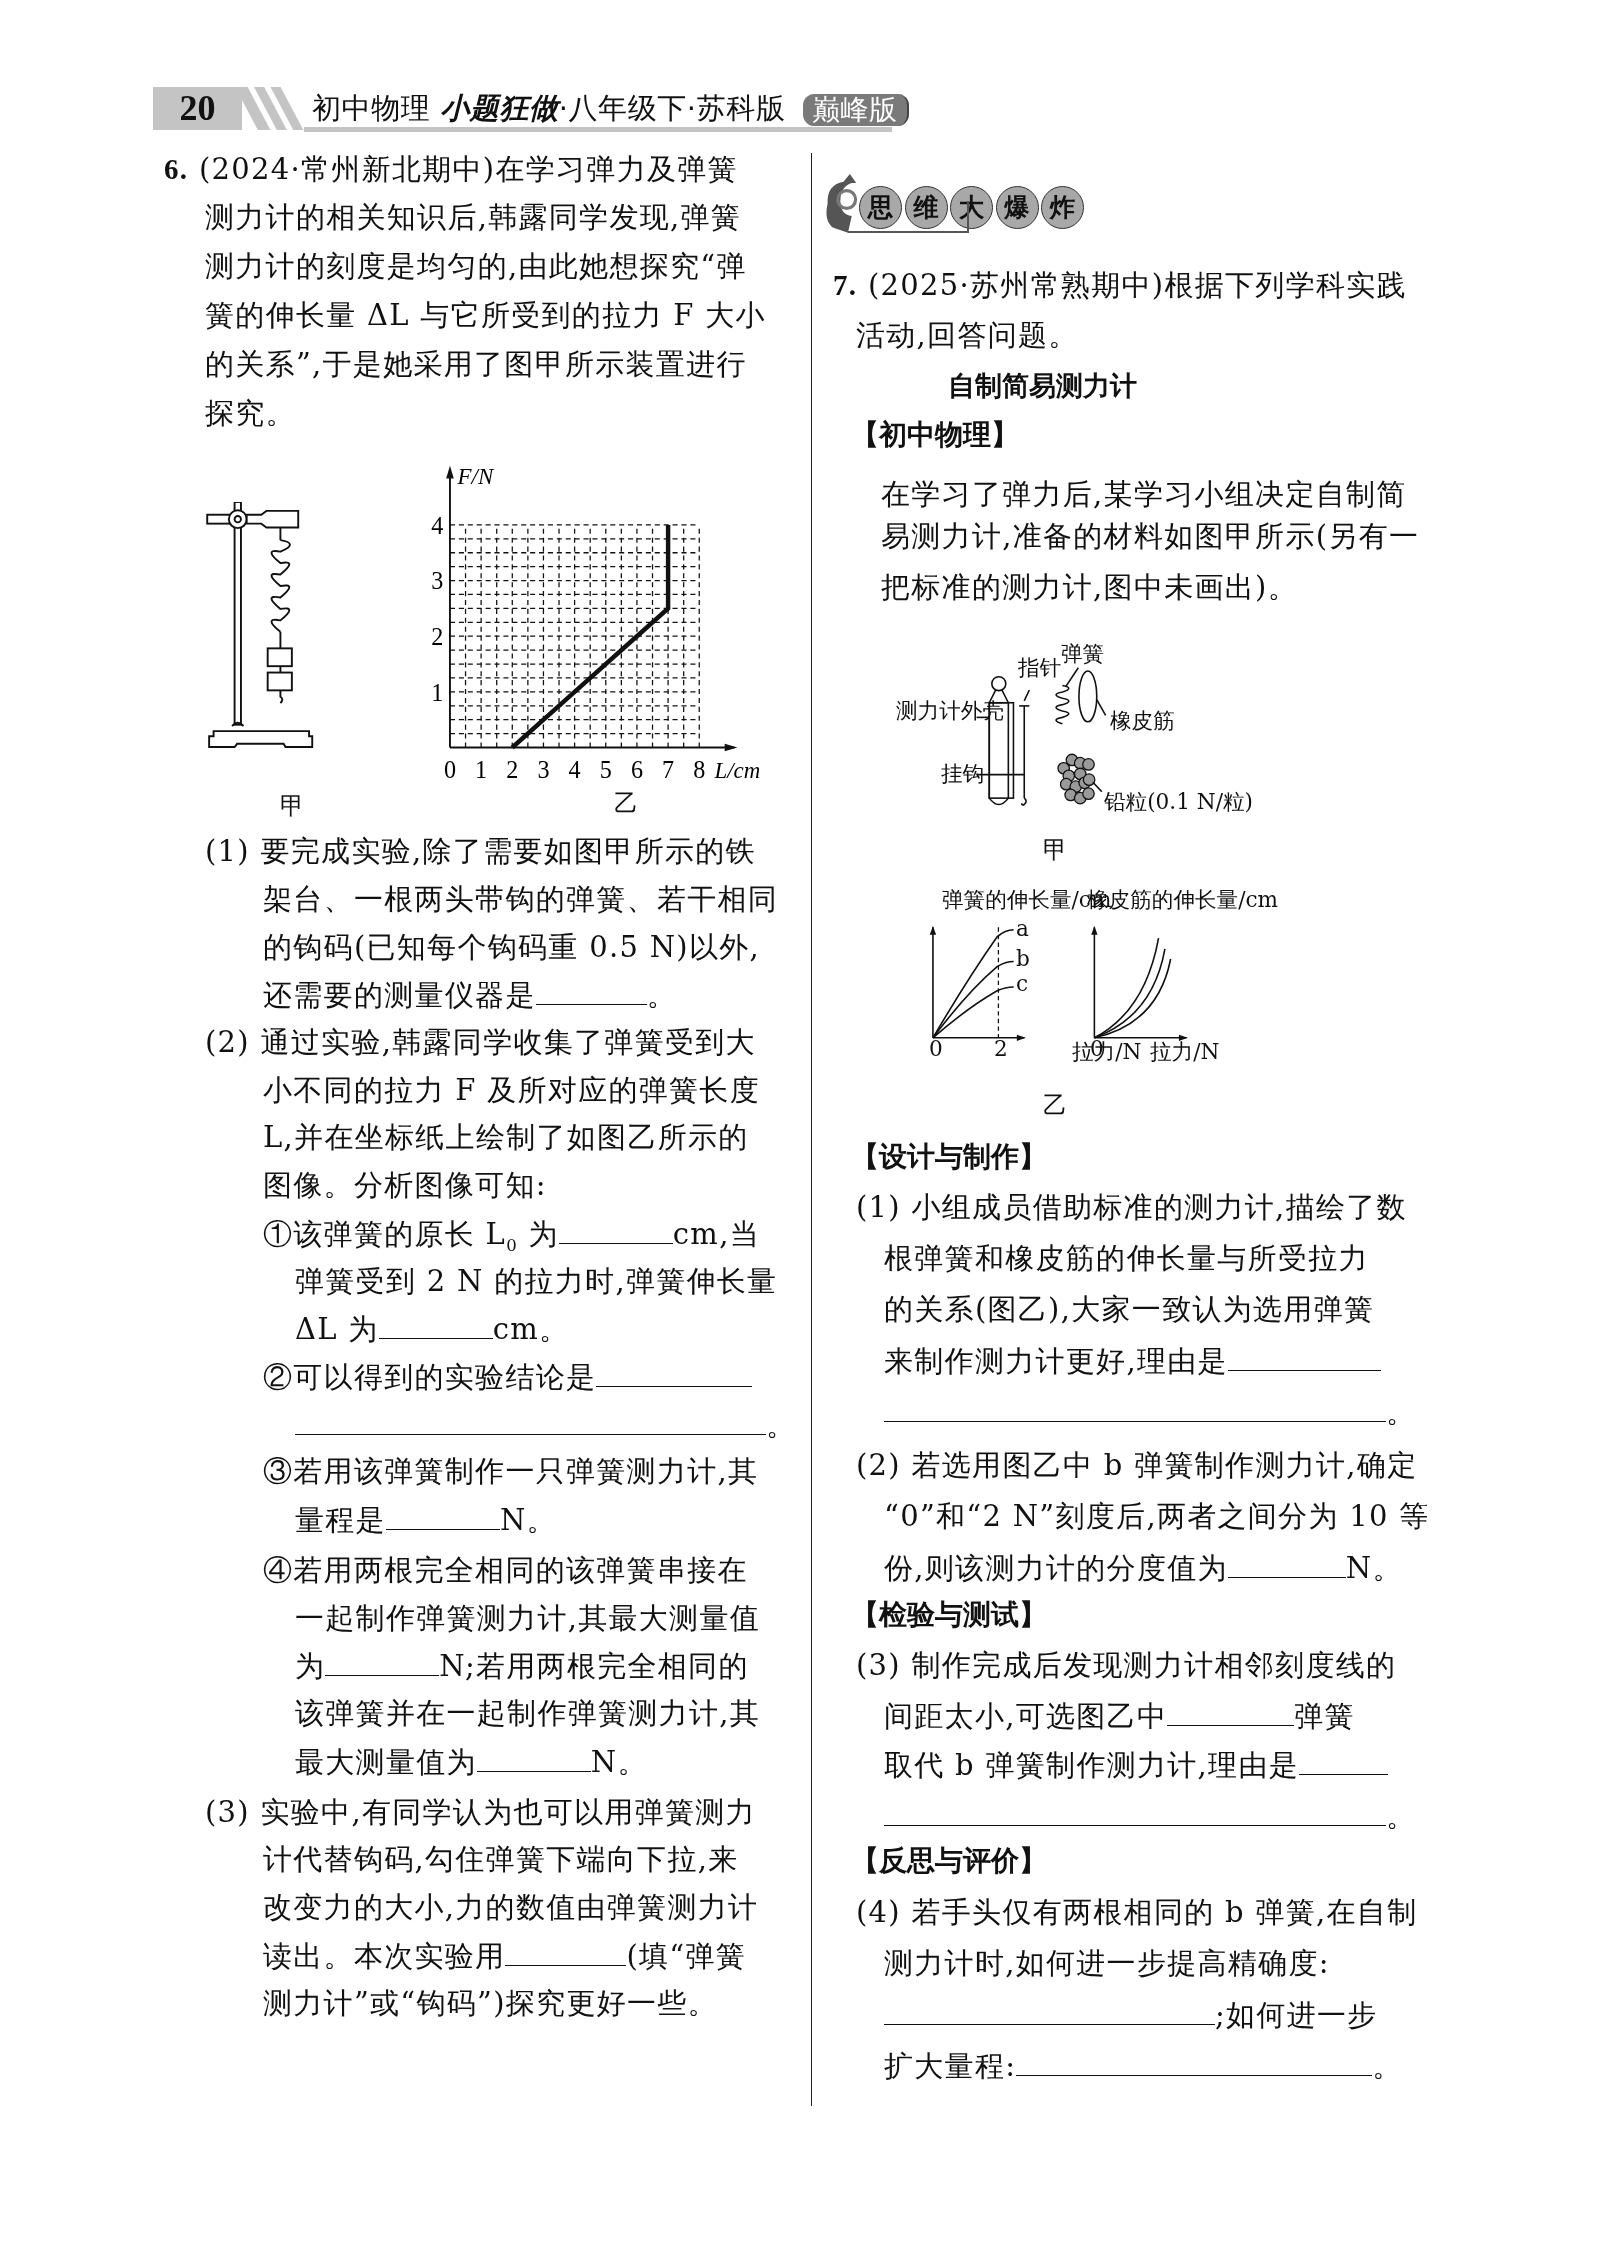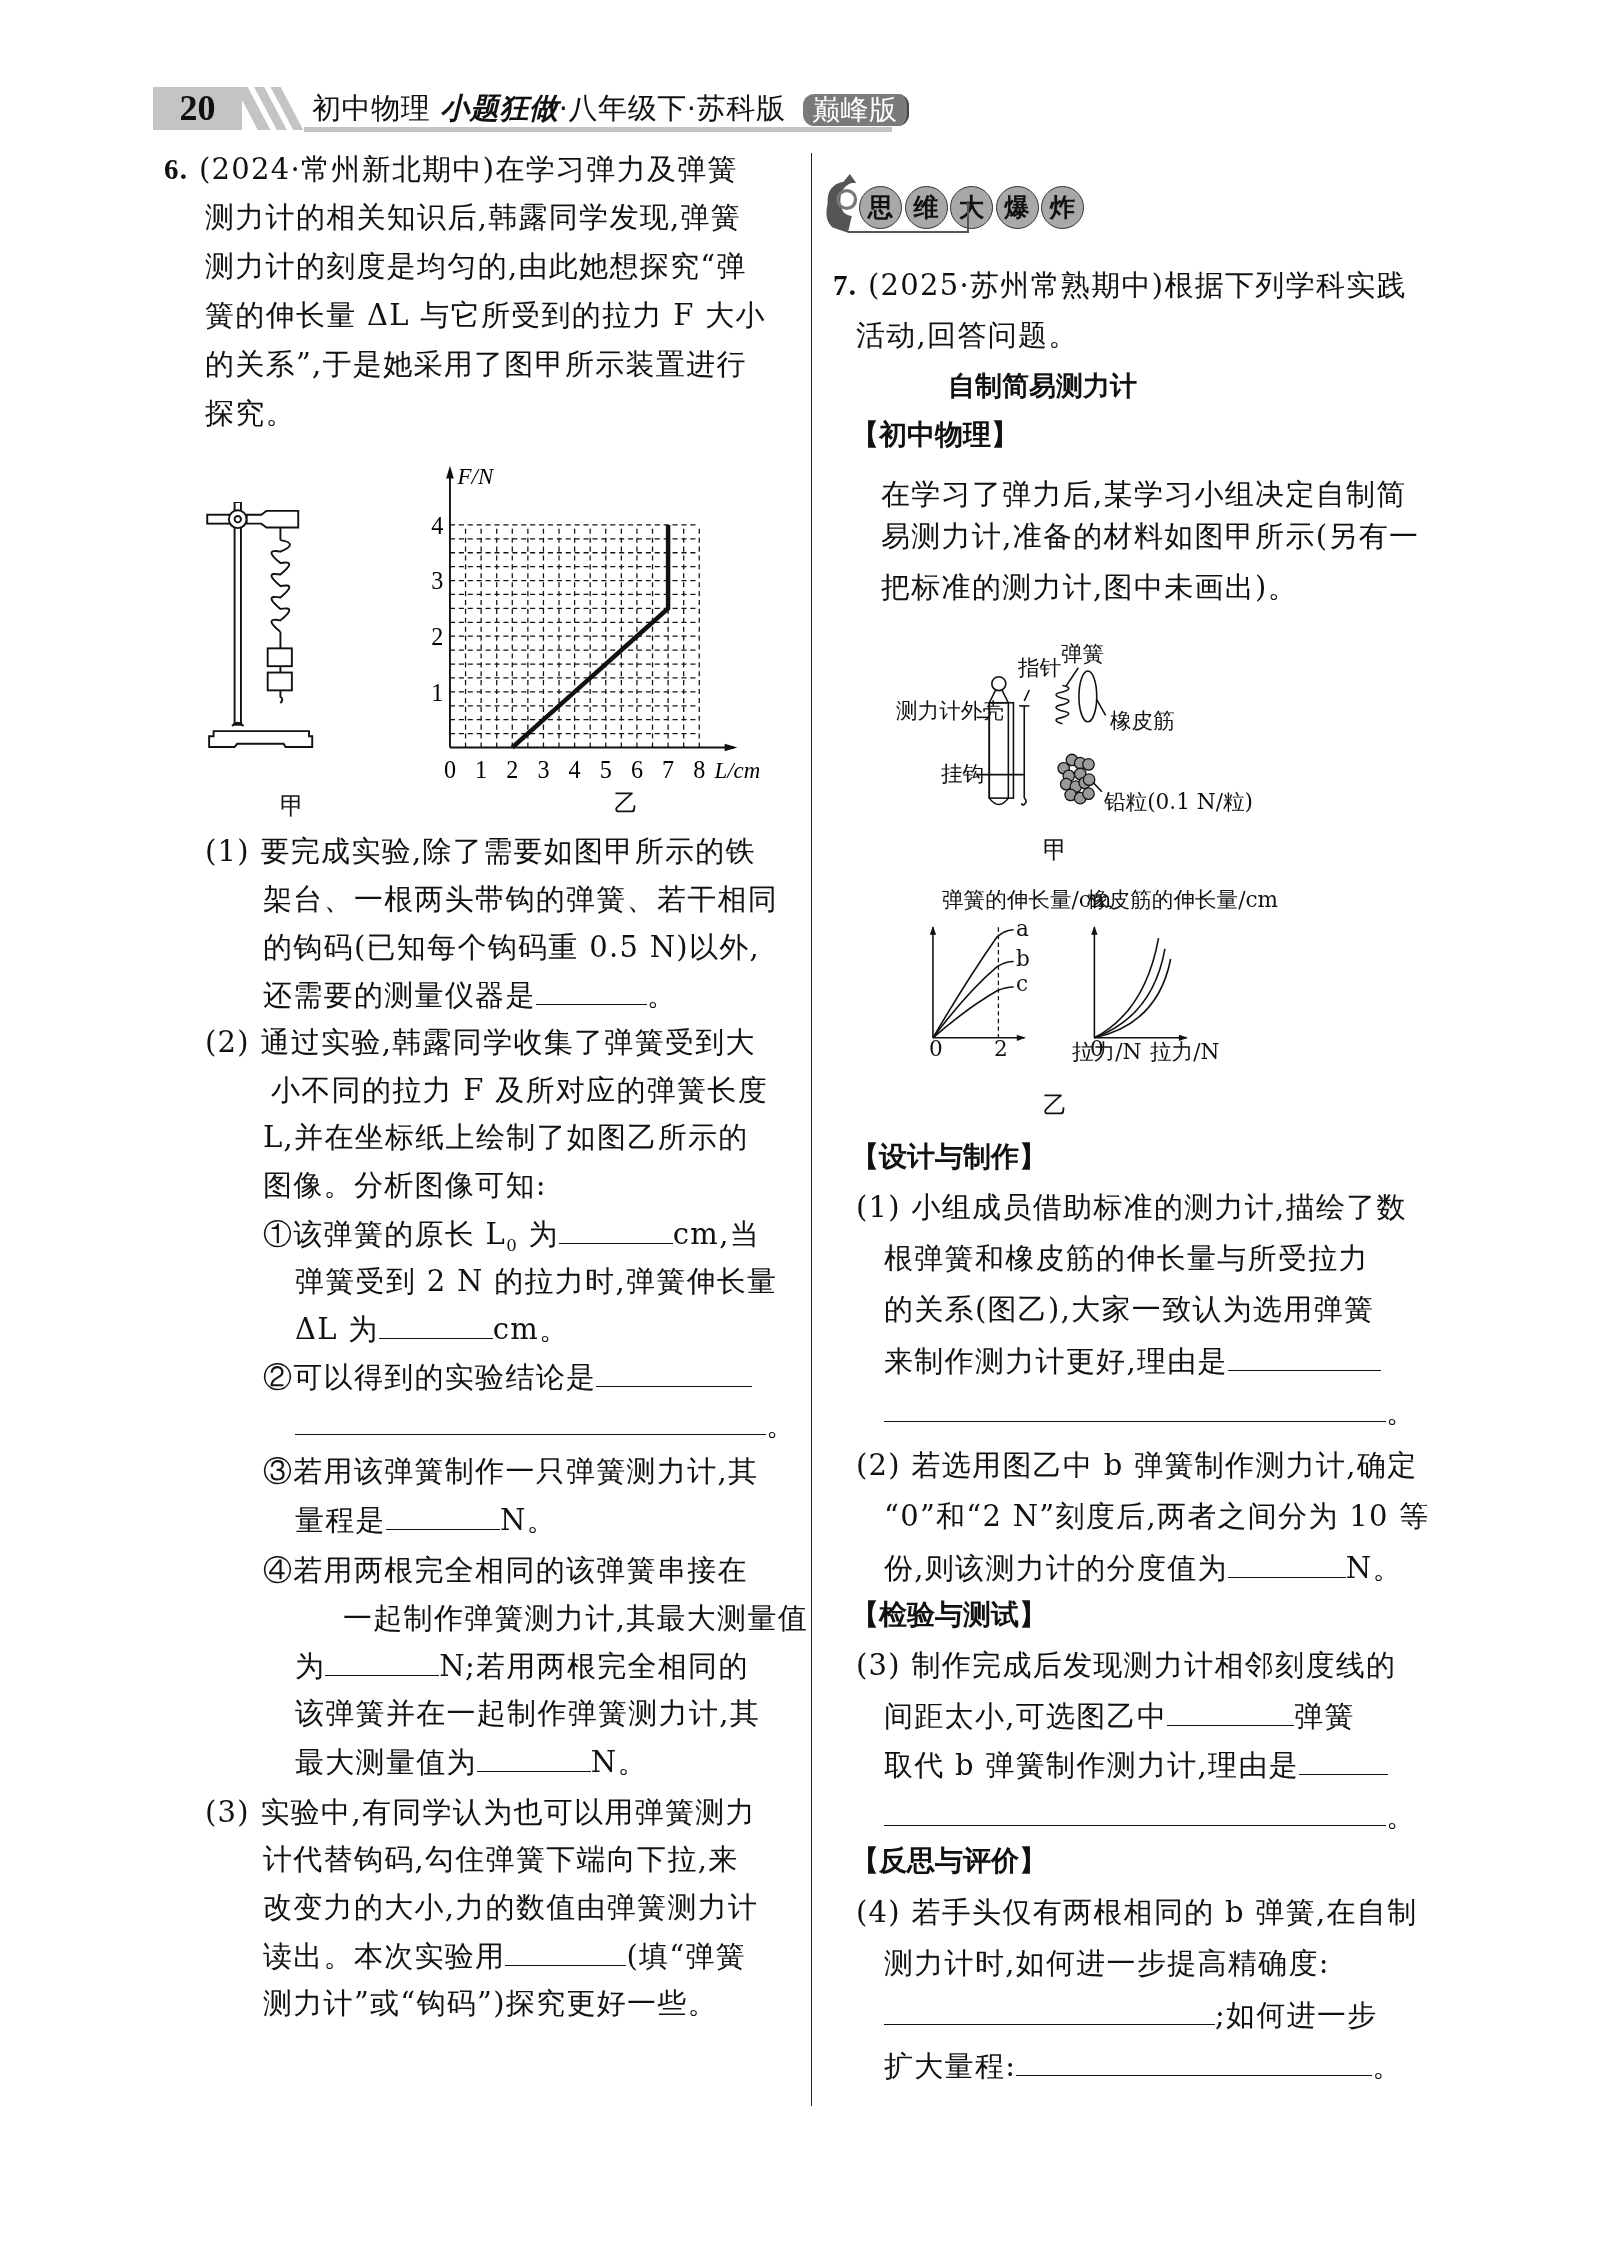--- a/index.html
+++ b/index.html
@@ -156,21 +156,21 @@
 <div class="line" style="left:263px; top:881px;">架台、一根两头带钩的弹簧、若干相同</div>
 <div class="line" style="left:263px; top:929px;">的钩码(已知每个钩码重 0.5 N)以外,</div>
 <div class="line" style="left:263px; top:976px;">
   <span>还需要的测量仪器是</span><span class="blank" style="width:111px;"></span><span>。</span>
 </div>
 
 <div class="line" style="left:205px; top:1024px;">
   <span>(2)</span>
   <span>通过实验,韩露同学收集了弹簧受到大</span>
 </div>
-<div class="line" style="left:263px; top:1072px;margin-left:8px;">小不同的拉力 F 及所对应的弹簧长度</div>
+<div class="line" style="left:263px; top:1072px;">小不同的拉力 F 及所对应的弹簧长度</div>
 <div class="line" style="left:263px; top:1119px;">L,并在坐标纸上绘制了如图乙所示的</div>
 <div class="line" style="left:263px; top:1167px;text-align:right;">图像。分析图像可知:</div>
 
 <div class="line" style="left:263px; top:1215px;">
   <span>①该弹簧的原长 L</span><span class="sub">0</span><span> 为</span><span class="blank" style="width:114px;"></span><span>cm,当</span>
 </div>
 <div class="line" style="left:295px; top:1263px;">弹簧受到 2 N 的拉力时,弹簧伸长量</div>
 <div class="line" style="left:295px; top:1310px;">
   <span>ΔL 为</span><span class="blank" style="width:114px;"></span><span>cm。</span>
 </div>
@@ -178,21 +178,21 @@
   <span>②可以得到的实验结论是</span><span class="blank" style="width:156px;"></span>
 </div>
 <div class="line" style="left:295px; top:1406px;">
   <span class="blank" style="width:471px;"></span><span>。</span>
 </div>
 <div class="line" style="left:263px; top:1453px;">③若用该弹簧制作一只弹簧测力计,其</div>
 <div class="line" style="left:295px; top:1501px;">
   <span>量程是</span><span class="blank" style="width:114px;"></span><span>N。</span>
 </div>
 <div class="line" style="left:263px; top:1552px;">④若用两根完全相同的该弹簧串接在</div>
-<div class="line" style="left:295px; top:1600px;margin-left:48px;">一起制作弹簧测力计,其最大测量值</div>
+<div class="line" style="left:295px; top:1600px;">一起制作弹簧测力计,其最大测量值</div>
 <div class="line" style="left:295px; top:1647px;">
   <span>为</span><span class="blank" style="width:114px;"></span><span>N;若用两根完全相同的</span>
 </div>
 <div class="line" style="left:295px; top:1695px;">该弹簧并在一起制作弹簧测力计,其</div>
 <div class="line" style="left:295px; top:1743px;">
   <span>最大测量值为</span><span class="blank" style="width:114px;"></span><span>N。</span>
 </div>
 
 <div class="line" style="left:205px; top:1794px;">
   <span>(3)</span>

